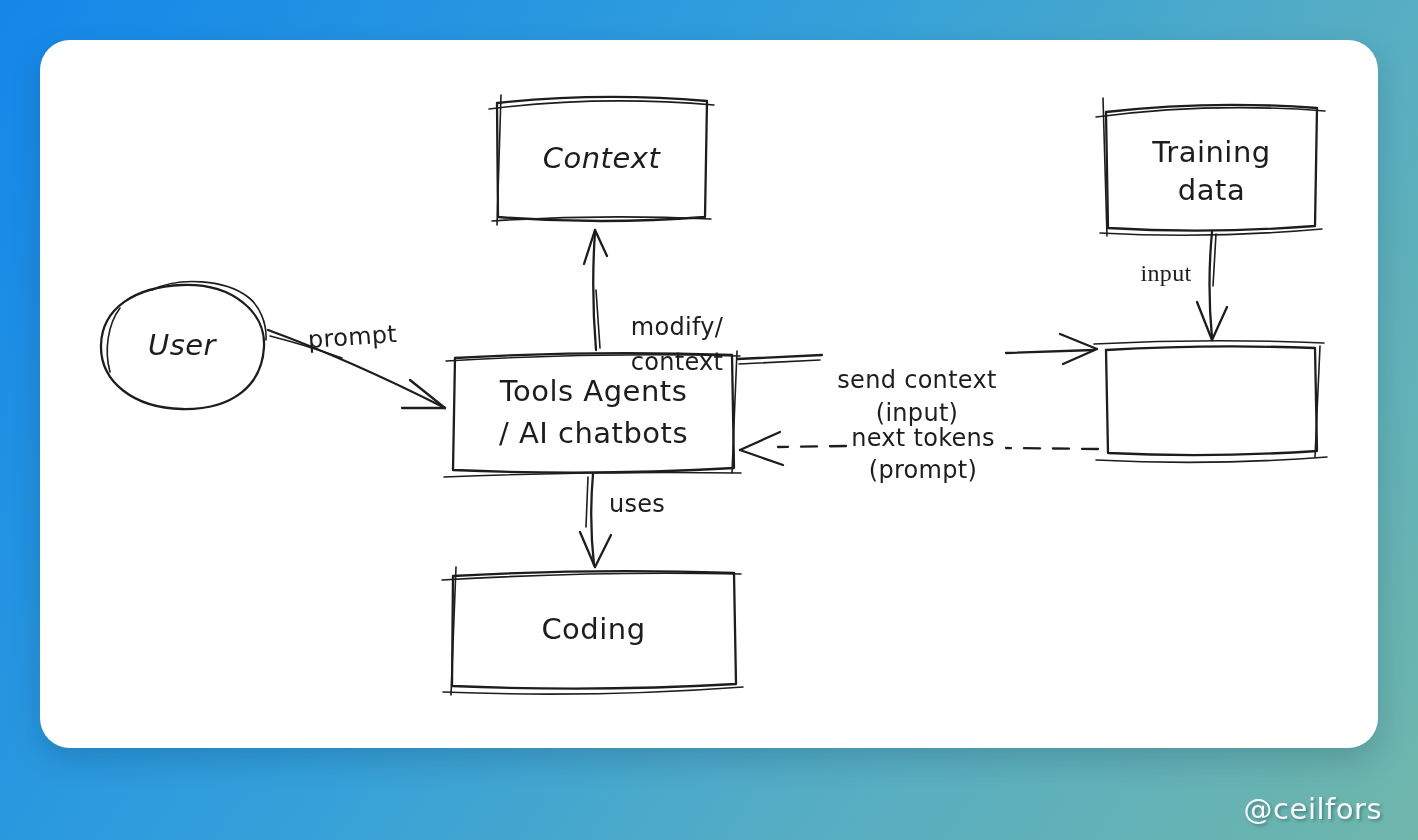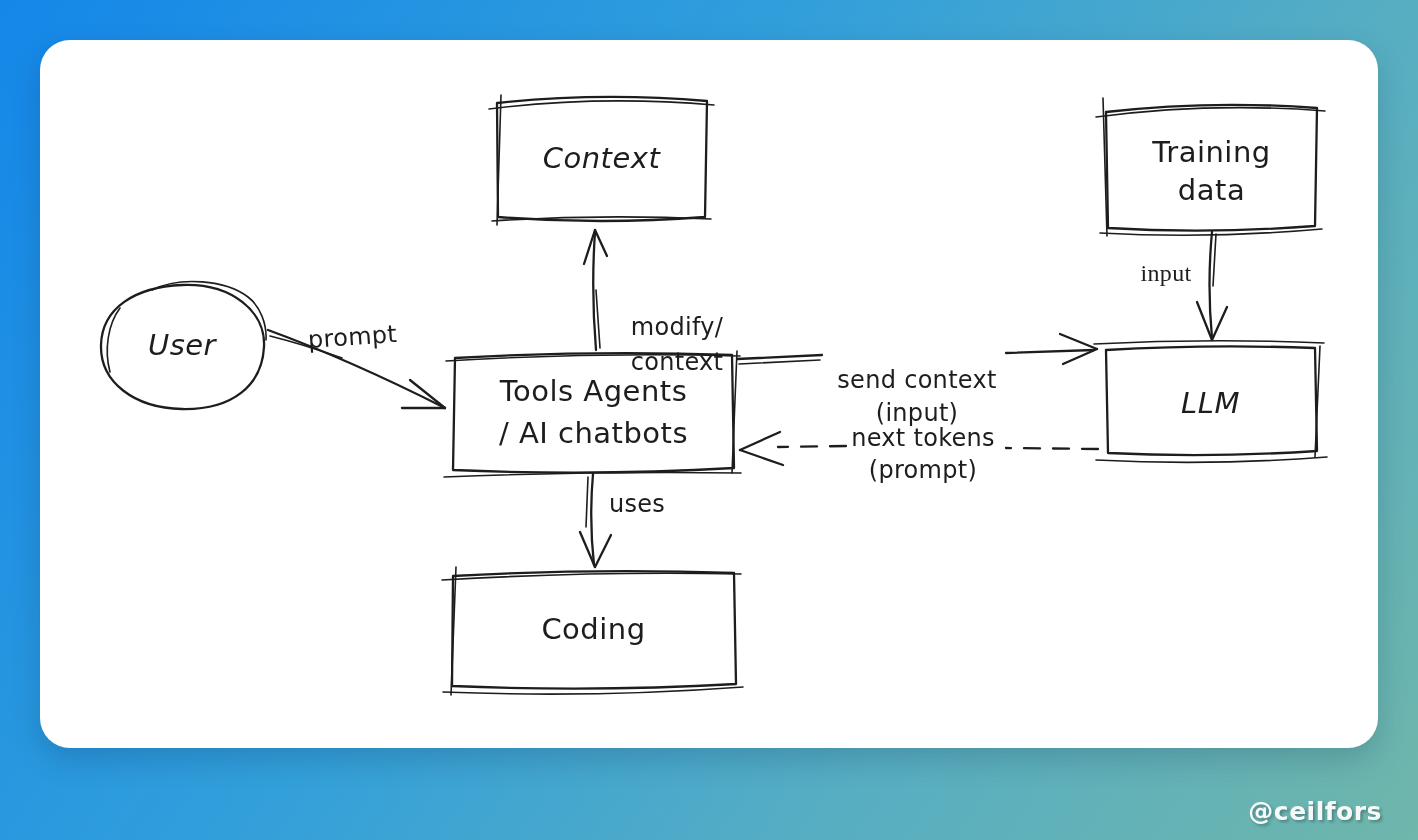--- a/index.html
+++ b/index.html
@@ -40,22 +40,22 @@
     color: #1d1d1d;
     text-align: center;
     white-space: nowrap;
     line-height: 1.2;
   }
   .node-label { font-size: 29px; letter-spacing: 0.5px; }
   .edge-label { font-size: 24px; letter-spacing: 0.3px; }
   .watermark {
     position: absolute;
     right: 36px; bottom: 14px;
-    font-size: 25px;
-    font-weight: bold;
+    font-size: 29px;
+    font-weight: normal;
     color: #f7f9f9;
     letter-spacing: 0.5px;
     text-shadow: 2px 2px 3px rgba(40, 70, 70, 0.45);
   }
 </style>
 </head>
 <body>
 
 <div class="stage">
   <div class="card">
@@ -154,21 +154,20 @@
     <div class="label node-label" style="left:1063px; top:93px; width:217px; line-height:38px;">
       <div>Training</div>
       <div>data</div>
     </div>
 
     <div class="label node-label" style="left:412px; top:330px; width:283px; line-height:42px;">
       <div>Tools Agents</div>
       <div>/ AI chatbots</div>
     </div>
 
-    <div class="label node-label" style="left:1063px; top:346px; width:215px; font-style:italic;">LLM</div>
 
     <div class="label node-label" style="left:410px; top:572px; width:287px;">Coding</div>
 
     <div class="label edge-label" style="left:260px; top:283px; width:105px; transform:rotate(-4deg);">prompt</div>
 
     <div class="label edge-label" style="left:572px; top:222px; width:130px; line-height:35px; text-align:center;margin-top:48px;">
       <div>modify/</div>
       <div>context</div>
     </div>
 

